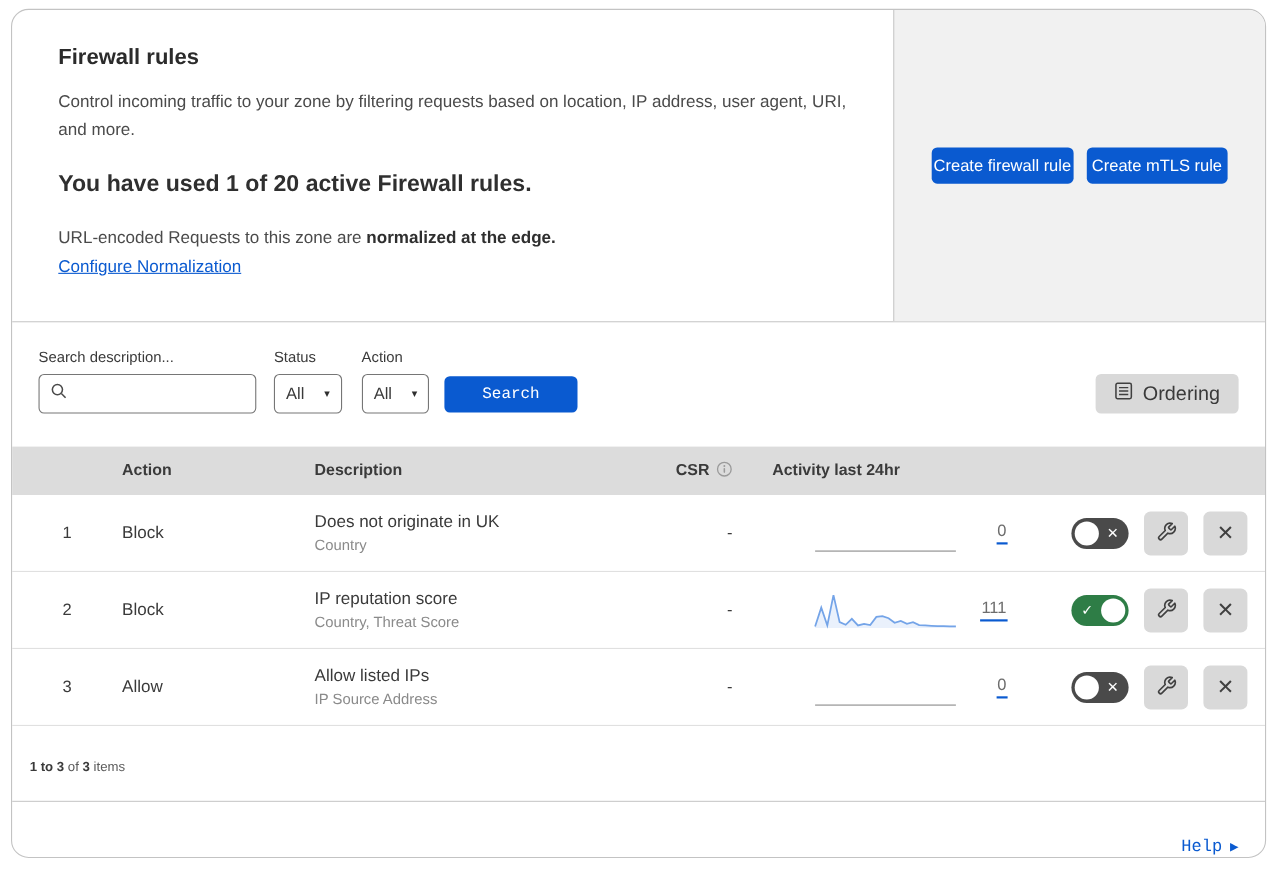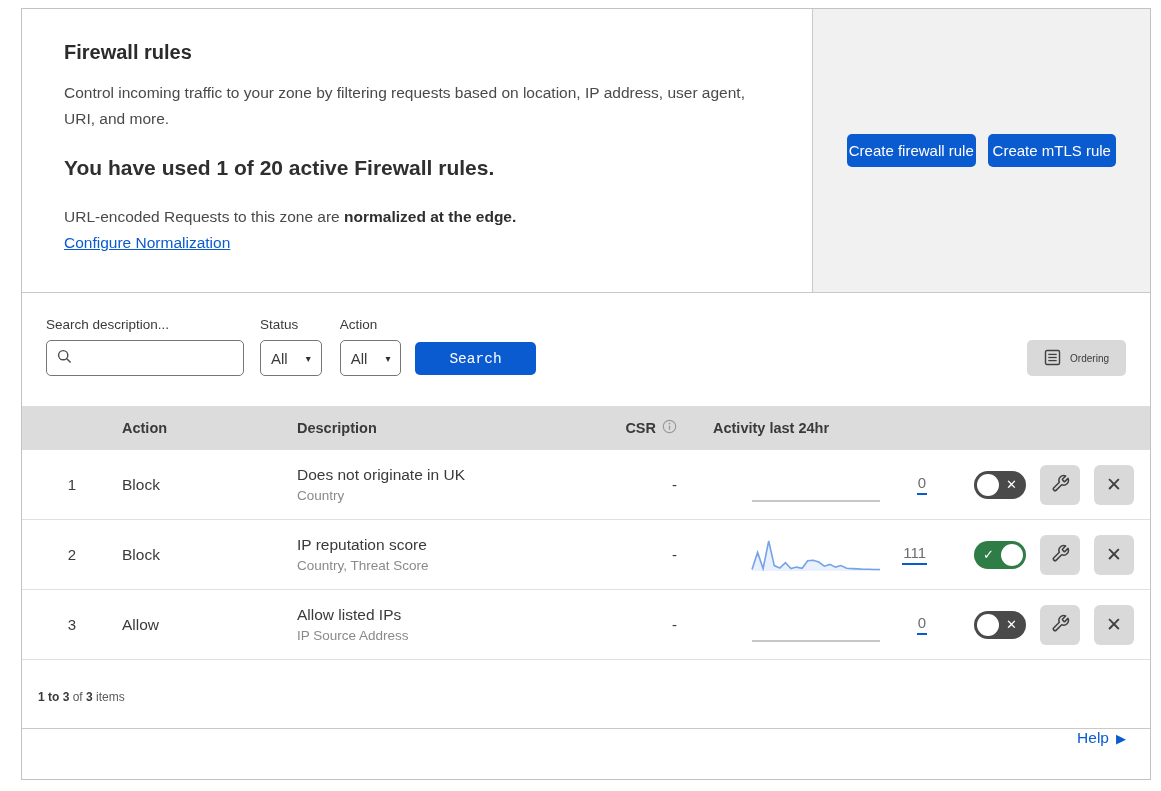--- a/index.html
+++ b/index.html
@@ -1,18 +1,18 @@
 <!DOCTYPE html>
 <html><head>
 <meta charset="utf-8">
 <style>
   * { box-sizing: border-box; margin: 0; padding: 0; }
   html,body { width: 1161px; height: 791px; background: #fff;
     font-family: "Liberation Sans", sans-serif; color: #3a3a3a; }
-  .card { margin: 8px 10px 2px 21px; border: 1px solid #c3c3c3; border-radius: 0;
+  .card { margin: 8px 10px 2px 10px; border: 1px solid #c3c3c3; border-radius: 16px;
     background: #fff; overflow: hidden; }
 
   
   .header-row { display: flex; border-bottom: 1px solid #c9c9c9; min-height: 284px; }
   .header-left { flex: 1; padding: 32px 42px 0 42px; }
   .page-title { font-size: 20px; font-weight: 600; color: #2b2b2b; margin-bottom: 16px; }
   .desc { font-size: 15.5px; color: #4a4a4a; line-height: 1.68; max-width: 730px; margin-bottom: 24px; }
   .usage { font-size: 21px; font-weight: 700; color: #2f2f2f; margin-bottom: 28px; }
   .norm-line { font-size: 15.5px; color: #4a4a4a; margin-bottom: 8px; }
   .norm-line b { color: #2f2f2f; }
@@ -32,21 +32,21 @@
   .search-wrap input { border: none; outline: none; flex: 1; font-size: 14px; font-family: inherit;
     margin-left: 8px; min-width: 0; }
   .select-box { height: 36px; border: 1px solid #767676; border-radius: 5px; background: #fff;
     display: flex; align-items: center; gap: 18px; padding: 0 10px; font-size: 15px; cursor: pointer; }
   .caret { font-size: 10px; color: #2f2f2f; }
   .gap16 { width: 16px; } .gap18 { width: 18px; } .gap14 { width: 14px; }
   .btn-search { height: 33px; padding: 0 34px; background: #0a5ad0; color: #fff; border: none;
     border-radius: 5px; font-size: 14.5px; font-family: Liberation Mono, monospace; margin-bottom: 1px; cursor: pointer; }
   .spacer { flex: 1; }
   .btn-ordering { height: 36px; padding: 0 17px; background: #d9d9d9; border: none; border-radius: 5px;
-    font-size: 10px; font-family: inherit; color: #3a3a3a; display: flex; align-items: center;
+    font-size: 18px; font-family: inherit; color: #3a3a3a; display: flex; align-items: center;
     gap: 9px; cursor: pointer; }
 
   
   .grid { display: grid; grid-template-columns: 100px 175px 310px 70px 250px 1fr; align-items: center; }
   .thead { background: #dcdcdc; height: 44px; font-weight: 700; font-size: 14.5px; color: #3a3a3a; }
   .th-csr { display: flex; justify-content: flex-end; align-items: center; gap: 6px; }
   .th-activity { padding-left: 36px; }
   .trow { height: 70px; border-bottom: 1px solid #e0e0e0; }
   .cell-num { text-align: center; font-size: 15px; color: #3a3a3a; }
   .cell-action { font-size: 15.5px; }
@@ -70,21 +70,21 @@
   .toggle.on .knob { right: 3px; }
   .toggle.on .mark.check { left: 9px; }
 
   .icon-btn { width: 40px; height: 40px; border-radius: 6px; border: none; background: #d9d9d9;
     display: flex; align-items: center; justify-content: center; cursor: pointer; color: #404040; }
   .x-glyph { font-size: 19px; color: #404040; }
 
   
   .items-row { padding: 30px 16px 24px 16px; font-size: 12px; color: #5a5a5a; border-bottom: 1px solid #c9c9c9; }
   .items-row b { color: #3a3a3a; }
-  .help-row { height: 50px; display: flex; align-items: flex-start; justify-content: flex-end; padding-right: 24px; }
+  .help-row { height: 50px; display: flex; align-items: flex-end; justify-content: flex-end; padding-right: 24px; font-family: Liberation Mono, monospace; }
   .help-link { color: #0a5ad0; font-size: 15.5px; display: flex; align-items: center; gap: 7px;
     text-decoration: none; cursor: pointer; }
   .help-arrow { font-size: 13px; }
 </style>
 </head>
 <body>
 
 <div class="card">
 
   <div class="header-row">

